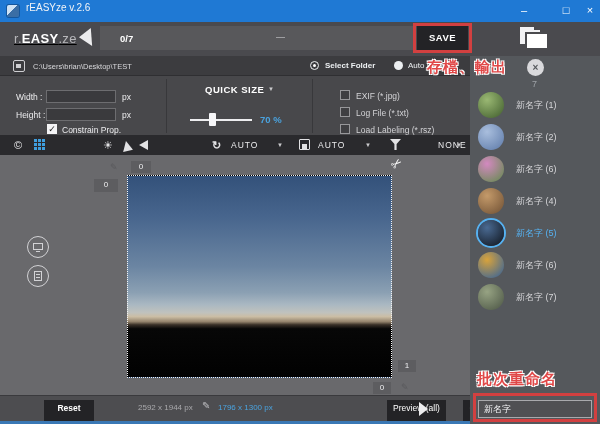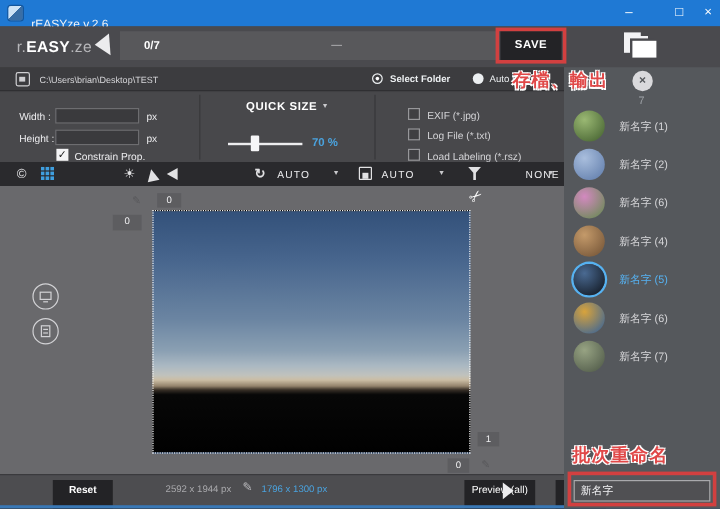--- a/index.html
+++ b/index.html
@@ -4,27 +4,27 @@
 <style>
   html,body{margin:0;padding:0;background:#222;}
   *{box-sizing:border-box;font-family:"Liberation Sans",sans-serif;}
   .window{position:relative;width:600px;height:424px;background:#48484b;overflow:hidden;
           -webkit-user-select:none;user-select:none;}
 
   
   .titlebar{position:absolute;left:0;top:0;width:600px;height:22px;background:#1f79d4;color:#f2f4f7;}
   .app-icon{position:absolute;left:7px;top:5px;width:12px;height:12px;border-radius:2px;
             background:linear-gradient(135deg,#cfe3f5 0 45%,#3a6ea5 45% 100%);box-shadow:0 0 0 1px #14569c;}
-  .title-text{position:absolute;left:26px;top:15px;font-size:10px;text-align:center;}
+  .title-text{position:absolute;left:26px;top:2px;font-size:10px;text-align:center;}
   .win-btn{position:absolute;top:0;width:28px;height:22px;text-align:center;line-height:21px;font-size:11px;color:#fff;}
   .win-min{left:510px;} .win-max{left:552px;} .win-close{left:576px;}
 
   
   .header{position:absolute;left:0;top:22px;width:600px;height:34px;background:#4a4a4e;}
-  .logo{position:absolute;left:14px;top:9px;font-size:13px;letter-spacing:.3px;}
+  .logo{position:absolute;left:14px;top:9px;font-size:13px;letter-spacing:.3px;text-decoration:underline;}
   .logo .dim{color:#b7b7ba;} .logo b{color:#fff;font-weight:bold;}
   .cursor-arrow{position:absolute;left:82px;top:9px;width:0;height:0;
       border-top:15px solid #ececee;border-left:5px solid transparent;border-right:10px solid transparent;
       transform:rotate(-38deg);}
   .progress{position:absolute;left:100px;top:4px;width:314px;height:24px;background:#58585b;}
   .progress-count{position:absolute;left:20px;top:7px;font-size:9.5px;font-weight:bold;color:#fff;}
   .progress-sep{position:absolute;left:176px;top:6px;font-size:9px;color:#c3c3c6;}
   .save-btn{position:absolute;left:417px;top:4px;width:51px;height:24px;background:#232326;
             color:#fff;font-size:9.5px;font-weight:bold;text-align:center;line-height:24px;letter-spacing:.5px;}
   .folder-icon{position:absolute;left:520px;top:5px;width:28px;height:23px;}

